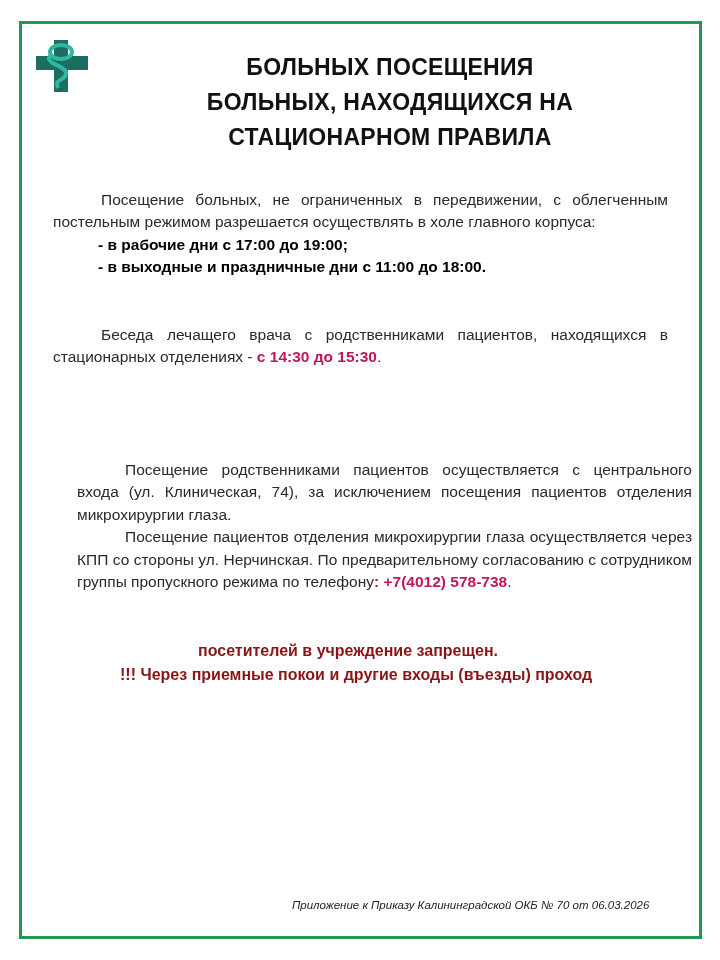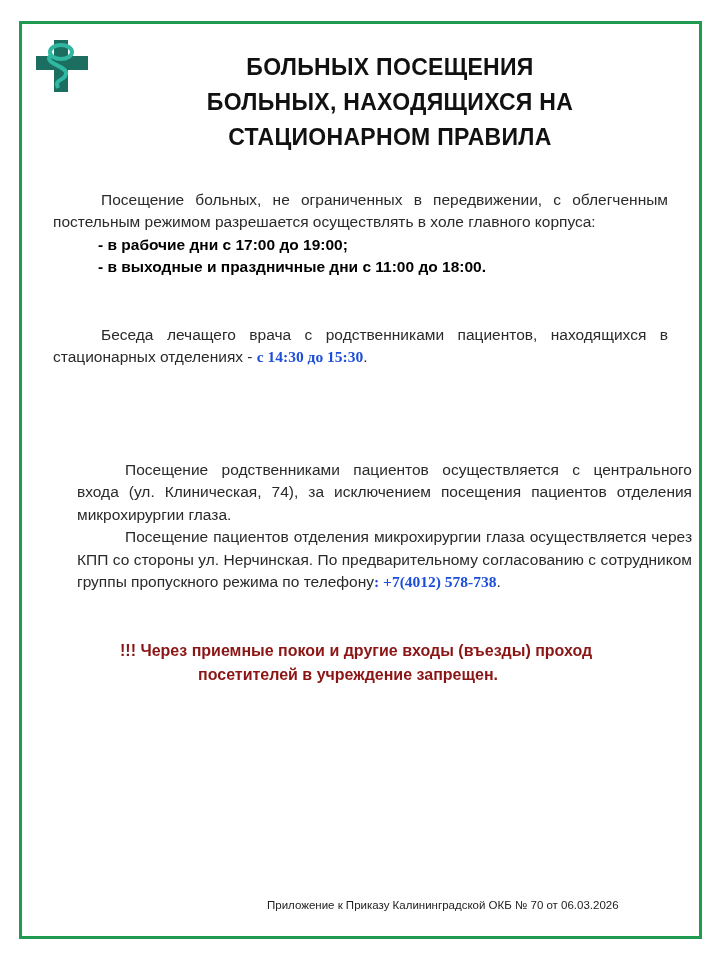--- a/index.html
+++ b/index.html
@@ -6,25 +6,25 @@
   body { width:720px; height:960px; position:relative; overflow:hidden;
          font-family:"Liberation Sans", "DejaVu Sans", sans-serif; color:#222; }
   .frame { position:absolute; left:19px; top:21px; width:677px; height:912px;
            border:3px solid #1f9a4e; box-sizing:content-box; }
   .logo { position:absolute; left:34px; top:38px; width:56px; height:56px; }
   .title { position:absolute; left:150px; top:50px; width:480px; text-align:center;
            font-weight:bold; font-size:23px; line-height:35px; color:#111; letter-spacing:0.3px; }
   .body { position:absolute; left:53px; width:615px; font-size:15.5px; line-height:22.4px; color:#2a2a2a; }
   .p { text-align:justify; text-align-last:left; margin:0; }
   .ind { text-indent:48px; }
-  .hl { color:#1d4ed8; font-weight:bold;font-family:Liberation Serif, serif; }
+  .hl { color:#be185d; font-weight:bold; }
   .li { padding-left:45px; color:#000000; font-weight:bold; margin:0; }
   .warn { position:absolute; left:100px; width:560px; font-weight:bold; color:#8b1414;
           font-size:16px; line-height:24px; }
-  .foot { position:absolute; left:267px; top:899px; width:400px; 
+  .foot { position:absolute; left:292px; top:899px; width:400px; font-style:italic;
           font-size:11.5px; color:#222; white-space:nowrap; }
 </style>
 </head>
 <body>
 
 <div class="frame"></div>
 
 <div class="logo">
   <svg width="56" height="56" viewBox="0 0 56 56">
     <rect x="20" y="2" width="14" height="52" fill="#1b6e60"></rect>
@@ -49,17 +49,17 @@
 <div class="body" style="top:324px;">
   <p class="p ind"><span>Беседа лечащего врача с родственниками пациентов, находящихся в стационарных отделениях - </span><span class="hl">с 14:30 до 15:30</span><span>.</span></p>
 </div>
 
 <div class="body" style="top:459px;margin-left:24px;">
   <p class="p ind">Посещение родственниками пациентов осуществляется с центрального входа (ул. Клиническая, 74), за исключением посещения пациентов отделения микрохирургии глаза.</p>
   <p class="p ind"><span>Посещение пациентов отделения микрохирургии глаза осуществляется  через КПП со стороны ул. Нерчинская. По предварительному согласованию с сотрудником группы пропускного режима  по телефону</span><span class="hl">: +7(4012) 578-738</span><span>.</span></p>
 </div>
 
 <div class="warn" style="top:639px;">
+  <div style="padding-left:98px;">посетителей в учреждение запрещен.</div>
   <div style="padding-left:20px;">!!! Через приемные покои и  другие  входы (въезды) проход</div>
-  <div style="padding-left:98px;">посетителей в учреждение запрещен.</div>
 </div>
 
 <div class="foot">Приложение  к Приказу Калининградской ОКБ № 70 от 06.03.2026</div>
 
 </body></html>

